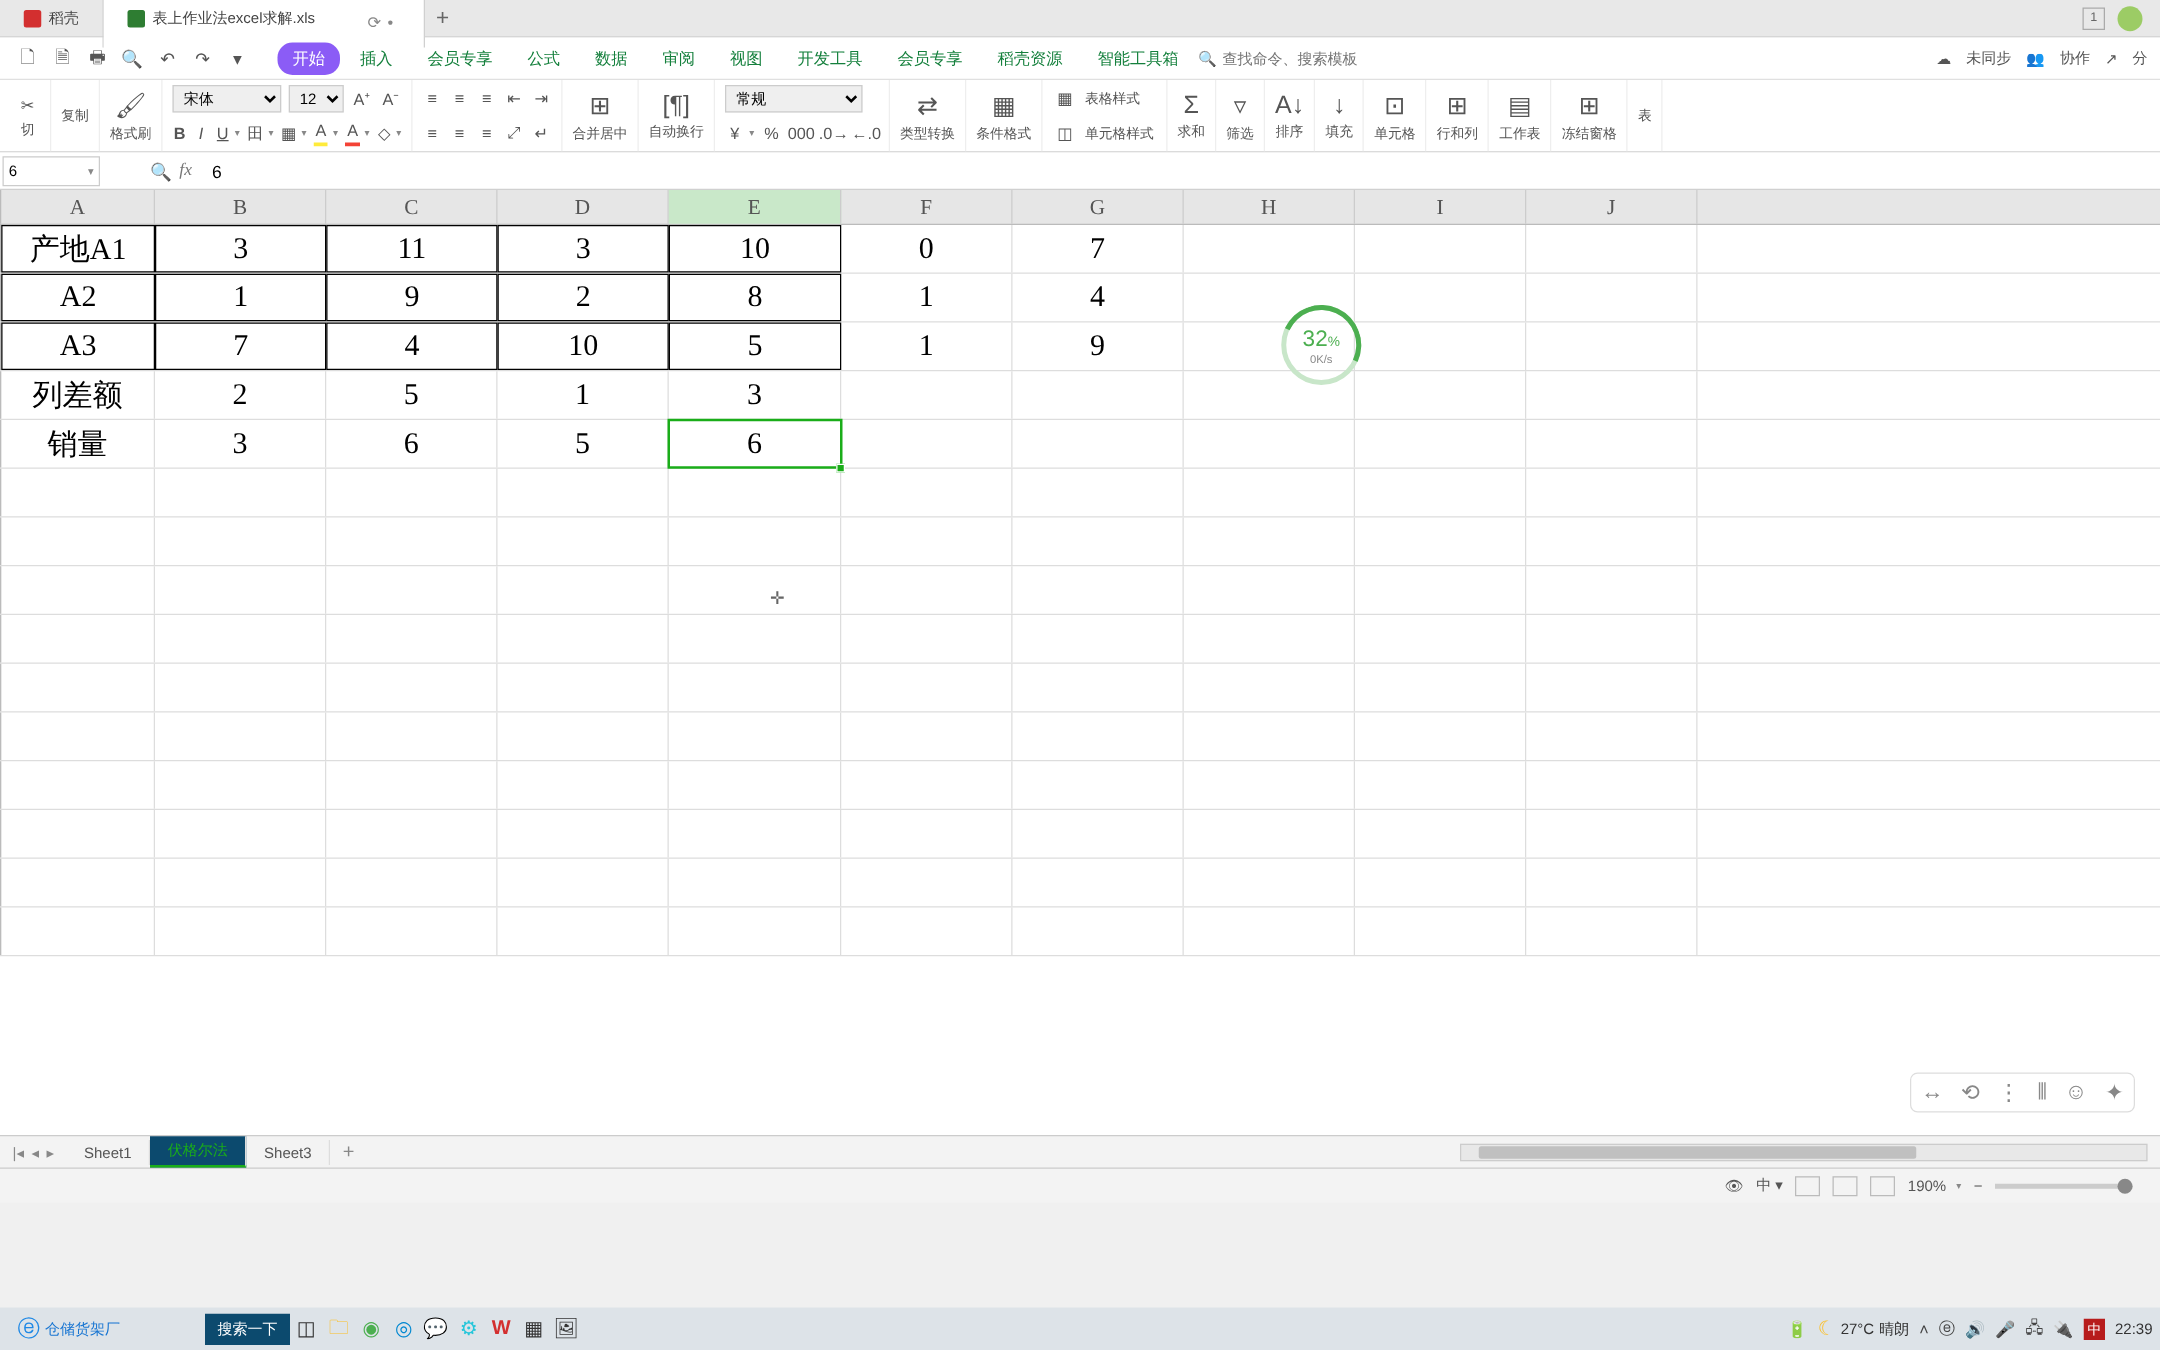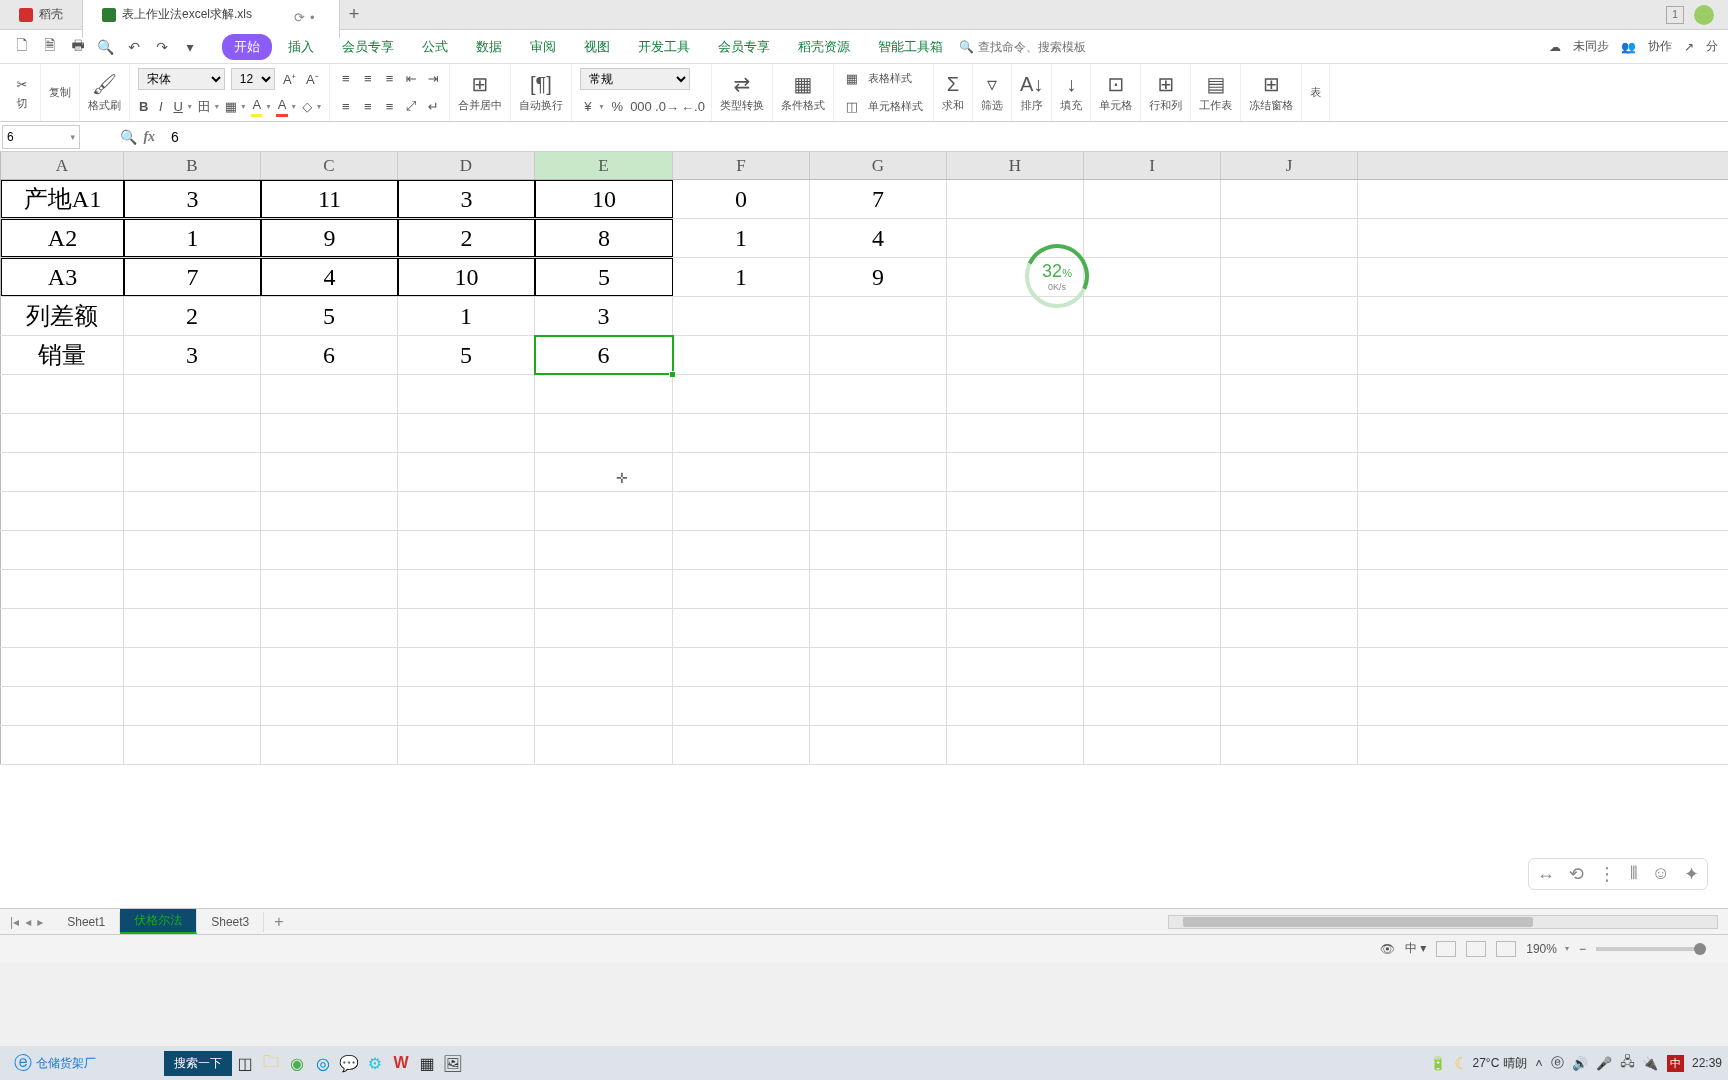--- a/index.html
+++ b/index.html
@@ -45,21 +45,21 @@
 .fill-yellow { border-bottom-color: #ffeb3b; }
 .text-red { border-bottom-color: #f44336; }
 .drop-arrow { font-size: 8px; color:#888; margin-left:-2px; }
 .numfmt { border:1px solid #ccc; height:22px; font-size:12px; padding:0 4px; width:110px; }
 
 
 .fbar { height: 30px; background: #fff; display: flex; align-items: center; border-bottom: 1px solid #d0d0d0; }
 .namebox { width: 78px; height: 24px; border: 1px solid #ccc; margin-left: 2px; font-size: 12px; padding: 0 4px; display:flex; align-items:center; }
 .namebox-arrow { font-size:9px; color:#888; margin-left:auto; }
 .fbar-icons { display: flex; align-items: center; gap: 6px; padding: 0 10px 0 40px; color:#777; font-size:14px; }
-.fx { font-style: italic; font-family: serif; font-weight: bold; }
+.fx { font-style: italic; font-family: serif; }
 .formula-input { flex: 1; height: 24px; border: none; outline: none; font-size: 14px; padding: 0 6px; }
 
 
 .grid-wrap { position: relative; height: 756px; background: #fff; overflow: hidden; }
 .col-headers { display: flex; height: 28px; background: #e6e6e6; border-bottom: 1px solid #bbb; }
 .corner { width: 0px; border-right: 1px solid #bbb; background:#e6e6e6; }
 .ch { border-right: 1px solid #ccc; text-align: center; font-size: 17px; font-family: "Times New Roman", serif; color:#555; display:flex; align-items:center; justify-content:center; }
 .ch.sel { background: #c9e8c9; }
 .row { display: flex; height: 39px; border-bottom: 1px solid #ddd; }
 .rh { width: 0px; border-right: 1px solid #bbb; background:#e6e6e6; }

